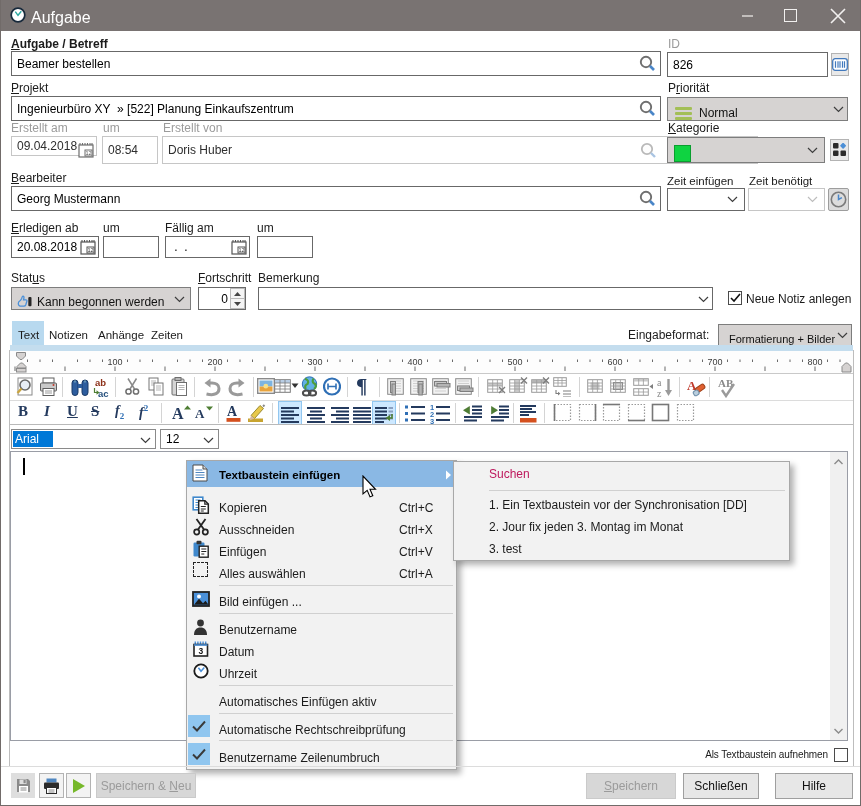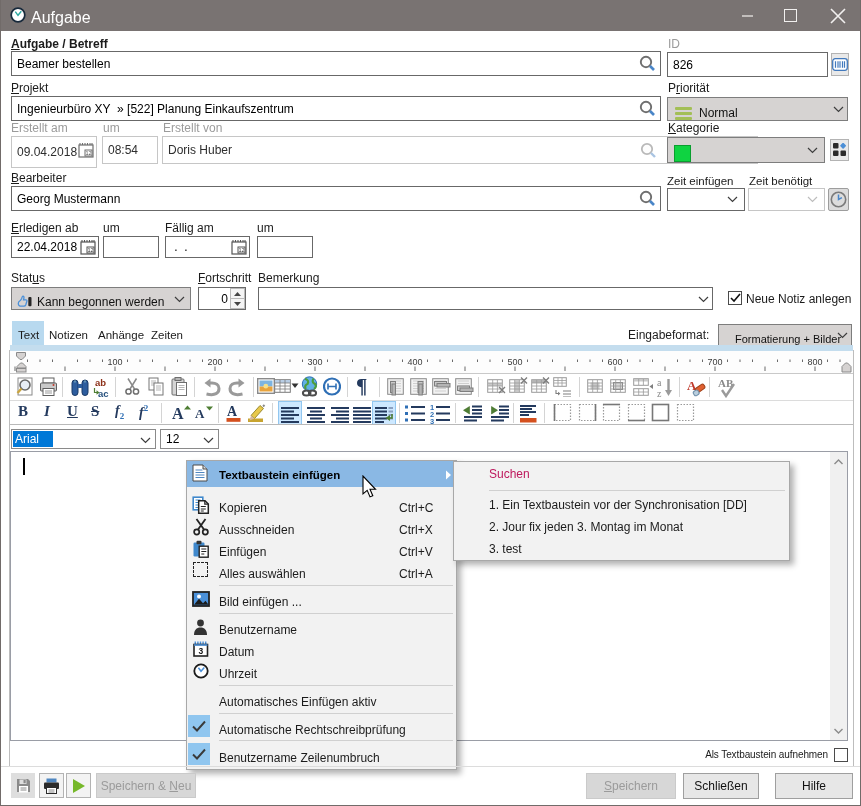--- a/index.html
+++ b/index.html
@@ -54,21 +54,21 @@
       <rect x="0" y="5" width="17" height="3" rx="1" fill="#a3bf56"></rect>
       <rect x="0" y="10" width="17" height="3" rx="1" fill="#a3bf56"></rect>
     </svg>Normal</div>
 <svg class="ab" style="left:832px;top:106px" width="11" height="7" viewBox="0 0 11 7">
     <path d="M1 1 5.5 5.5 10 1" fill="none" stroke="#3e3e3e" stroke-width="1.2"></path>
   </svg>
 
 <div class="glbl" style="left:10px;top:121px">Erstellt am</div>
 <div class="glbl" style="left:102px;top:121px">um</div>
 <div class="glbl" style="left:162px;top:121px">Erstellt von</div>
-<div class="inp dis" style="left:10px;top:136px;width:86px;height:32px">09.04.2018</div>
+<div class="inp dis" style="left:10px;top:136px;width:86px;height:20px">09.04.2018</div>
 <svg class="ab" style="left:77px;top:142px" width="16" height="16" viewBox="0 0 16 16">
     <path d="M2 1v2M4.5 1v2M7 1v2M9.5 1v2M12 1v2M14 1v2" stroke="#6e6e6e" stroke-width="1.1"></path>
     <rect x="1" y="3" width="14" height="12" fill="#fff" stroke="#6e6e6e" stroke-width="1.2"></rect>
     <rect x="7" y="8" width="7" height="6" fill="#fff" stroke="#6e6e6e" stroke-width="1"></rect>
     <text x="10.5" y="13.2" font-size="5.5" text-anchor="middle" fill="#555" font-family="Liberation Sans">12</text>
   </svg>
 <div class="inp dis" style="left:101px;top:136px;width:56px;height:28px">08:54</div>
 <div class="inp dis" style="left:161px;top:136px;width:596px;height:28px">Doris Huber</div>
 <svg class="ab" style="left:638px;top:141px" width="19" height="19" viewBox="0 0 19 19">
     <circle cx="8" cy="8" r="5.2" fill="#fdfdfd" stroke="#b9b9b9" stroke-width="1.8"></circle>
@@ -110,21 +110,21 @@
     <svg width="17" height="17" viewBox="0 0 17 17">
       <circle cx="8.5" cy="8.5" r="7.2" fill="none" stroke="#7a7a7a" stroke-width="1.6"></circle>
       <path d="M8.5 3.5v5l3.4-1.8" fill="none" stroke="#4a86c8" stroke-width="1.5"></path>
     </svg>
   </div>
 
 <div class="lbl" style="left:10px;top:221px"><u>E</u>rledigen ab</div>
 <div class="lbl" style="left:102px;top:221px">um</div>
 <div class="lbl" style="left:164px;top:221px">Fälli<u>g</u> am</div>
 <div class="lbl" style="left:256px;top:221px">um</div>
-<div class="inp" style="left:10px;top:236px;width:88px;height:22px">22.04.2018</div>
+<div class="inp" style="left:10px;top:236px;width:88px;height:22px">20.08.2018</div>
 <svg class="ab cal1" style="left:79px;top:239px" width="16" height="16" viewBox="0 0 16 16">
     <path d="M2 1v2M4.5 1v2M7 1v2M9.5 1v2M12 1v2M14 1v2" stroke="#555" stroke-width="1.1"></path>
     <rect x="1" y="3" width="14" height="12" fill="#fff" stroke="#555" stroke-width="1.2"></rect>
     <rect x="7" y="8" width="7" height="6" fill="#fff" stroke="#555" stroke-width="1"></rect>
     <text x="10.5" y="13.2" font-size="5.5" text-anchor="middle" fill="#333" font-family="Liberation Sans">12</text>
   </svg>
 <div class="inp" style="left:102px;top:236px;width:56px;height:22px"></div>
 <div class="inp" style="left:164px;top:236px;width:85px;height:22px">&nbsp;.&nbsp; .</div>
 <svg class="ab cal1" style="left:230px;top:239px" width="16" height="16" viewBox="0 0 16 16">
     <path d="M2 1v2M4.5 1v2M7 1v2M9.5 1v2M12 1v2M14 1v2" stroke="#555" stroke-width="1.1"></path>
@@ -168,21 +168,21 @@
     <path d="M1 5 4 8 10 1" fill="none" stroke="#111" stroke-width="1.6"></path>
   </svg>
 <div class="lbl" style="left:745px;top:292px">Neue Notiz anlegen</div>
 
 <div class="ab" style="left:11px;top:321px;width:32px;height:24px;background:#b8d9ef"></div>
 <div class="lbl" style="left:17px;top:329px;font-size:11.5px">Text</div>
 <div class="lbl" style="left:48px;top:329px;font-size:11.5px">Notizen</div>
 <div class="lbl" style="left:97px;top:329px;font-size:11.5px">Anhänge</div>
 <div class="lbl" style="left:150px;top:329px;font-size:11.5px">Zeiten</div>
 <div class="lbl" style="left:627px;top:328px">Eingabeformat:</div>
-<div class="combo" style="left:717px;top:324px;width:134px;height:22px;padding-left:16px;font-size:11px">Formatierung + Bilder</div>
+<div class="combo" style="left:717px;top:324px;width:134px;height:22px;padding-left:10px;font-size:11px">Formatierung + Bilder</div>
 <svg class="ab" style="left:836px;top:332px" width="11" height="7" viewBox="0 0 11 7">
     <path d="M1 1 5.5 5.5 10 1" fill="none" stroke="#3e3e3e" stroke-width="1.2"></path>
   </svg>
 <div class="ab" style="left:9px;top:345px;width:843px;height:6px;background:#c4ddee"></div>
 <div class="ab" style="left:8px;top:350px;width:1px;height:417px;background:#bdbdbd"></div>
 <div class="ab" style="left:852px;top:350px;width:1px;height:417px;background:#bdbdbd"></div>
 <svg class="ab" style="left:9px;top:351px" width="843" height="22" viewBox="0 0 843 22">
     <rect x="0" y="0" width="843" height="22" fill="#fdfdfd"></rect>
     <rect x="4.5" y="15.5" width="1" height="4.5" fill="#6a6a6a"></rect>
     <rect x="17.0" y="8.5" width="1" height="2.5" fill="#6a6a6a"></rect>

